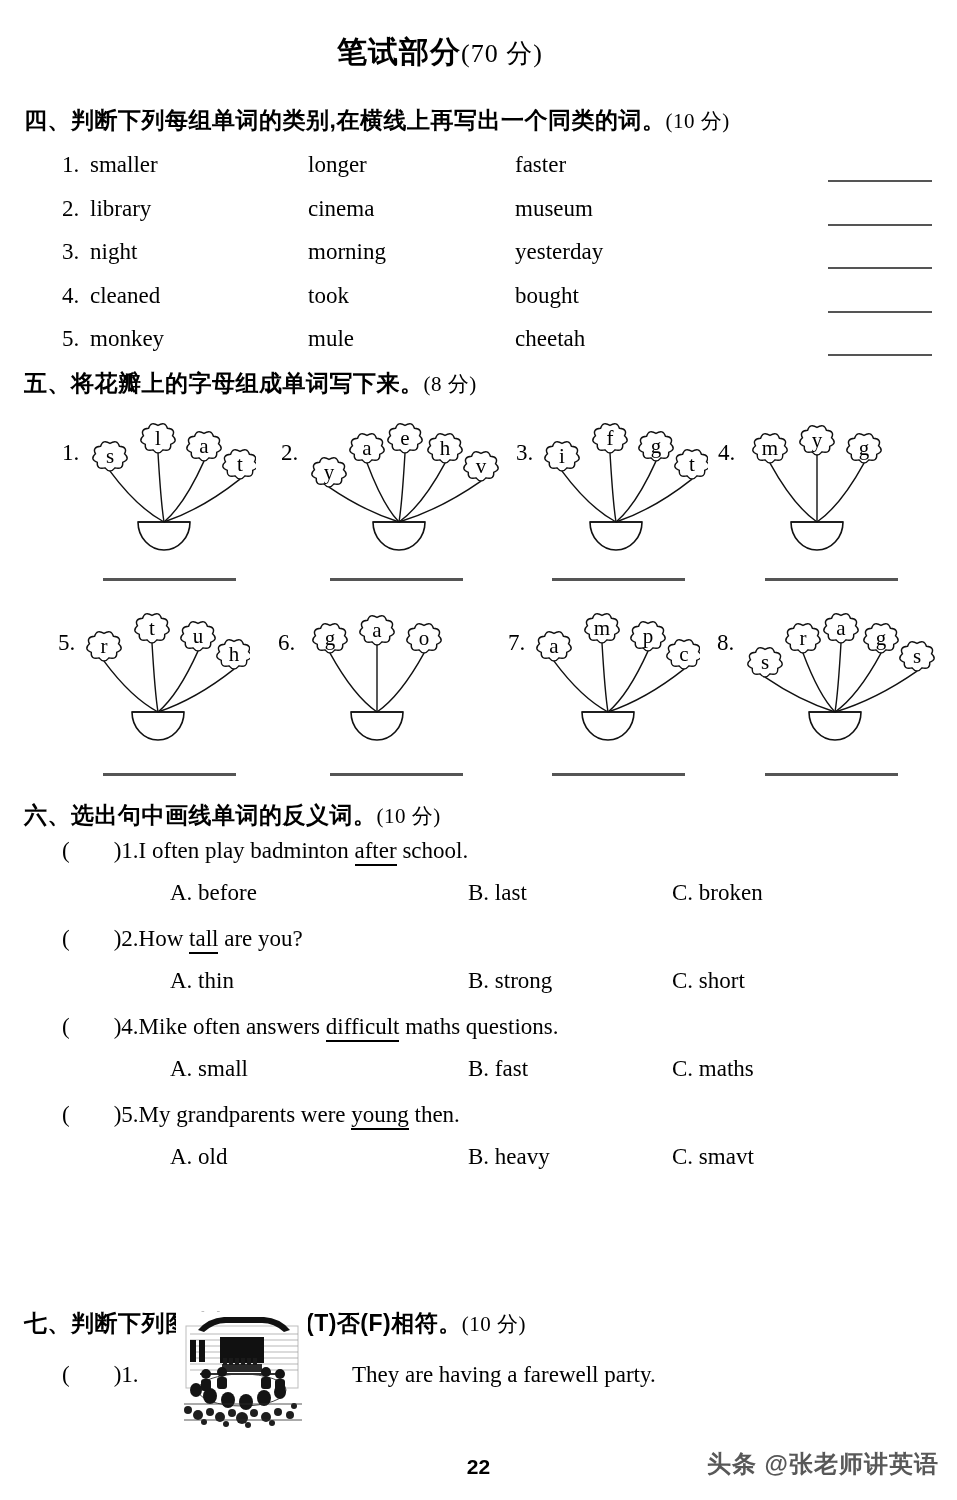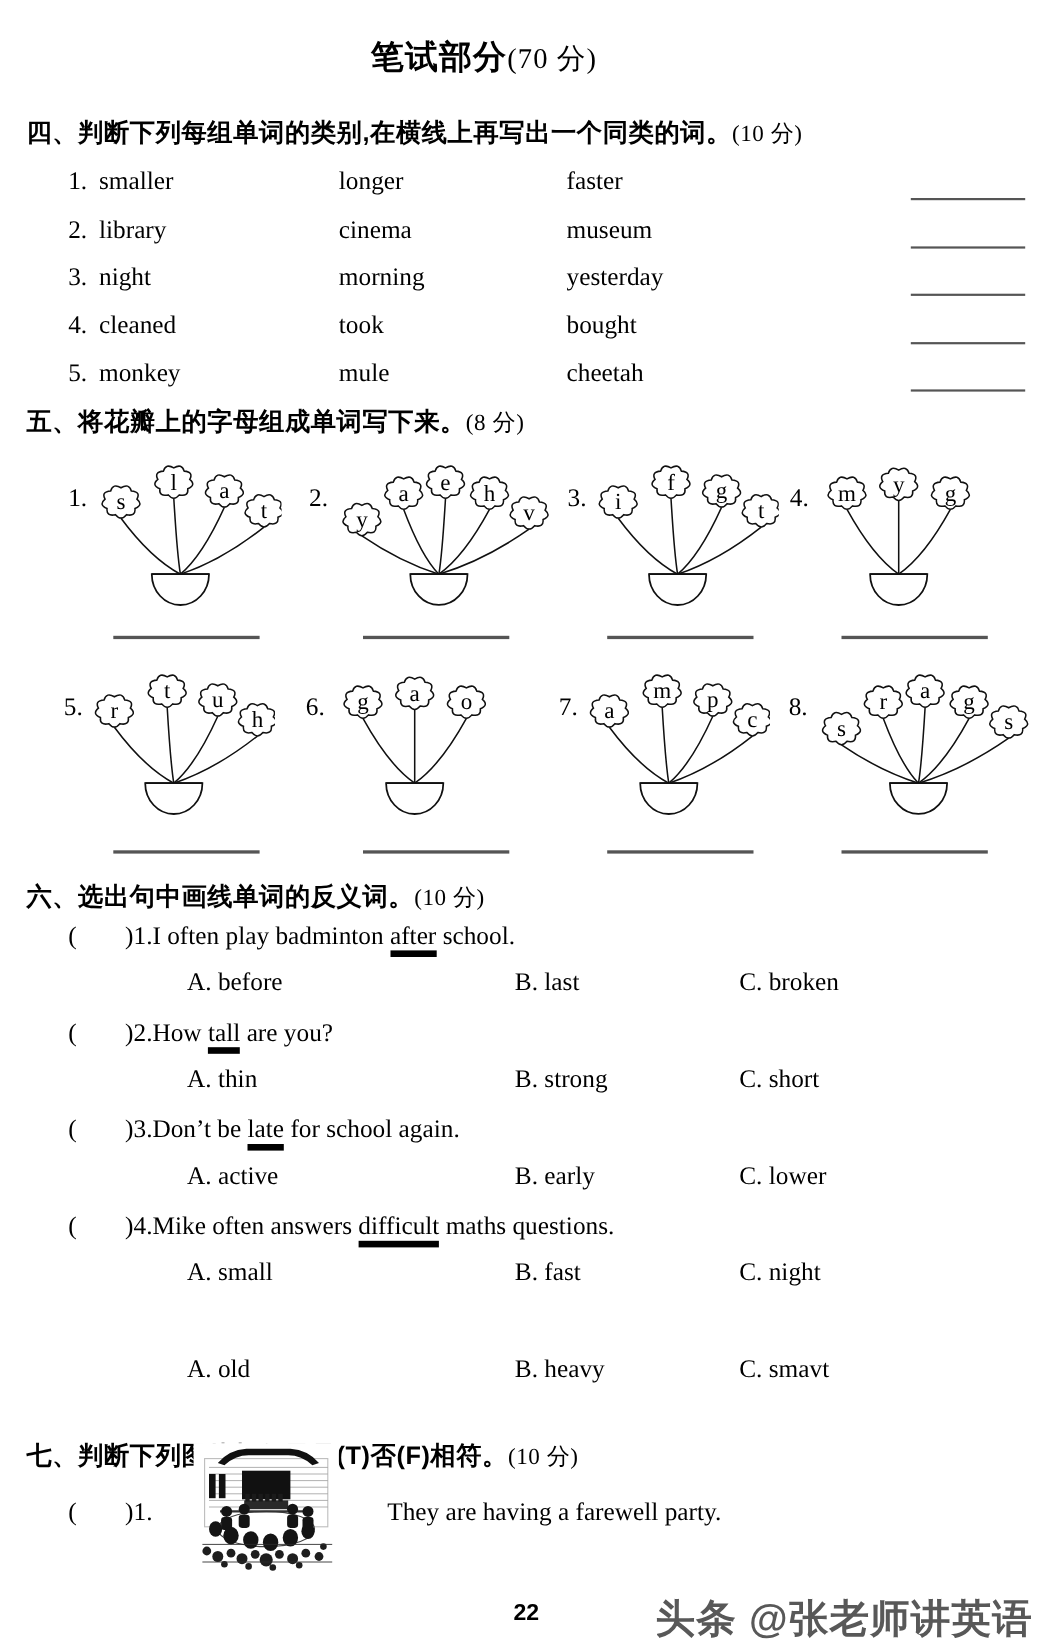--- a/index.html
+++ b/index.html
@@ -119,21 +119,21 @@
   .q-block { position: relative; height: 88px; }
   .q-line {
     position: absolute;
     left: 62px;
     top: 0;
     font-size: 23px;
     white-space: nowrap;
   }
   .q-line .paren { letter-spacing: 0; }
   .q-line .gap { display: inline-block; width: 44px; }
-  .q-line u { text-decoration: none; border-bottom: 6px solid #000000; padding-bottom: 1px; }
+  .q-line u { text-decoration: none; border-bottom: 2px solid #000000; padding-bottom: 1px; }
   .opt-line { position: absolute; top: 42px; font-size: 23px; white-space: nowrap; }
   .opt-a { left: 170px; }
   .opt-b { left: 468px; }
   .opt-c { left: 672px; }
 
   
   #sec7-item {
     position: absolute;
     left: 0;
     top: 1310px;
@@ -175,21 +175,21 @@
     font-family: "Liberation Sans", sans-serif;
     font-weight: bold;
     font-size: 21px;
   }
   .watermark {
     position: absolute;
     right: 18px;
     top: 1448px;
     font-family: "Liberation Sans", sans-serif;
     font-weight: bold;
-    font-size: 36px;
+    font-size: 24px;
     color: #4a4a4a;
     letter-spacing: 1px;
     white-space: nowrap;
     opacity: 0.92;
   }
 </style>
 </head>
 <body>
 
 <div class="page-title">
@@ -423,32 +423,27 @@
       <div class="opt-line opt-b">B. last</div>
       <div class="opt-line opt-c">C. broken</div>
     </div>
     <div class="q-block">
       <div class="q-line"><span class="paren">(<span class="gap"></span>)</span><span>2.</span><span>How </span><u>tall</u><span> are you?</span></div>
       <div class="opt-line opt-a">A. thin</div>
       <div class="opt-line opt-b">B. strong</div>
       <div class="opt-line opt-c">C. short</div>
     </div>
     <div class="q-block">
-      <div class="q-line"><span class="paren">(<span class="gap"></span>)</span><span>3.</span><span>Don’t be </span><u>late</u><span> for school again.</span></div>
-      <div class="opt-line opt-a">A. active</div>
-      <div class="opt-line opt-b">B. early</div>
-      <div class="opt-line opt-c">C. lower</div>
-    </div>
-    <div class="q-block">
       <div class="q-line"><span class="paren">(<span class="gap"></span>)</span><span>4.</span><span>Mike often answers </span><u>difficult</u><span> maths questions.</span></div>
       <div class="opt-line opt-a">A. small</div>
       <div class="opt-line opt-b">B. fast</div>
-      <div class="opt-line opt-c">C. night</div>
+      <div class="opt-line opt-c">C. maths</div>
     </div>
     <div class="q-block">
+      <div class="q-line"><span class="paren">(<span class="gap"></span>)</span><span>5.</span><span>My grandparents were </span><u>young</u><span> then.</span></div>
       <div class="opt-line opt-a">A. old</div>
       <div class="opt-line opt-b">B. heavy</div>
       <div class="opt-line opt-c">C. smavt</div>
     </div>
   </div>
 
 <div class="sec-heading" style="top:1272px;margin-top:36px;">
   <span>七、判断下列图片与句子是(T)否(F)相符。</span><span class="pts">(10 分)</span>
 </div>
 

